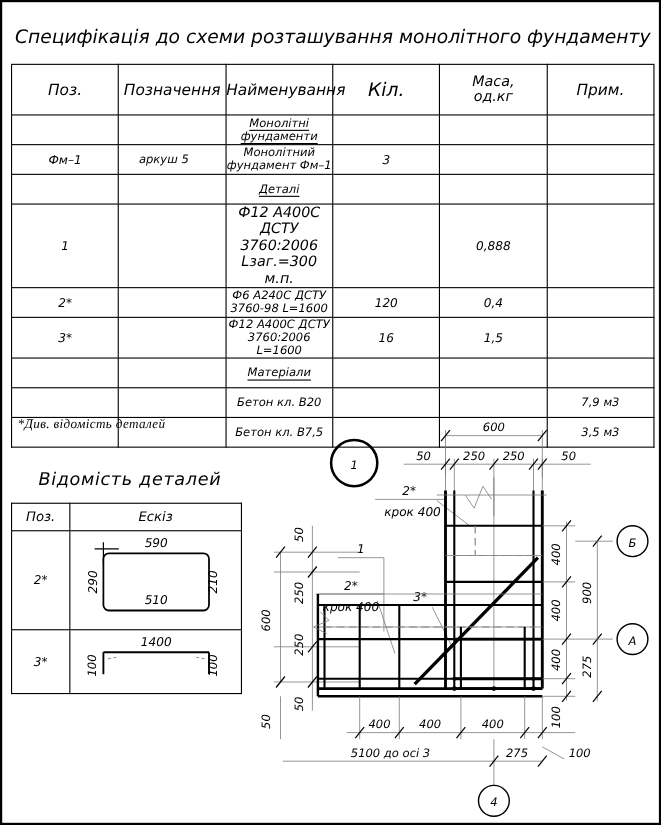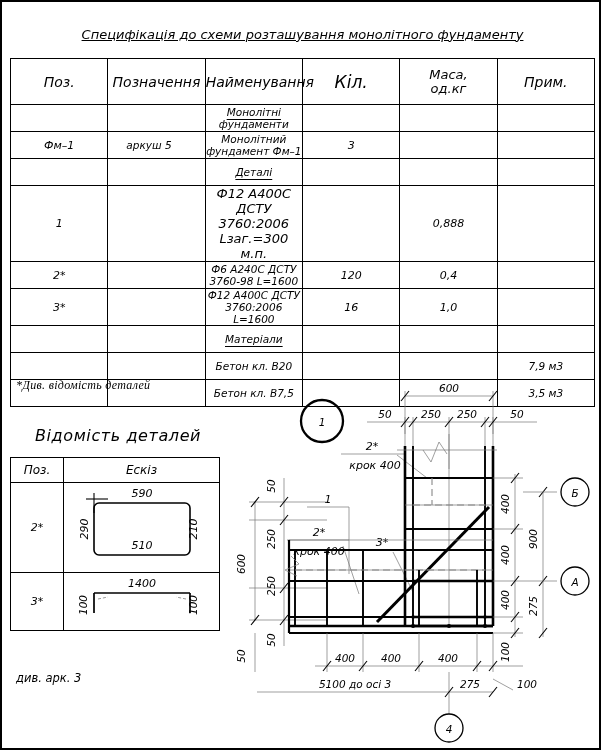--- a/index.html
+++ b/index.html
@@ -8,22 +8,22 @@
         border:2px solid #000;overflow:hidden;background:#fff;}
 
   
   .tl{font-style:italic;font-family:"DejaVu Sans",sans-serif;letter-spacing:.3px;}
 
   
   .spec{position:absolute;left:8px;top:8px;width:585px;border-collapse:collapse;
         table-layout:fixed;}
   .spec td,.spec th{border:1px solid #000;padding:0;text-align:center;
         vertical-align:middle;font-style:italic;font-size:11px;}
-  .spec .title-cell{height:48px;font-size:13px;border-left:none;border-top:none;
-        border-right:none;text-decoration:underline;}
+  .spec .title-cell{height:48px;font-size:17px;border-left:none;border-top:none;
+        border-right:none;}
   .spec tr.hdr td{height:45px;font-size:14px;}
   .spec tr.body td{height:26px;}
   .spec .small{font-size:13px;letter-spacing:0px;}
   .spec .mid{font-size:10.5px;}
   .u{text-decoration:underline;text-underline-offset:3px;}
   .hdr-maca{font-size:13px;line-height:1.02;text-align:center;}
 
   
   .note-star{position:absolute;left:14px;top:376px;font-size:12px;font-style:italic;font-family:Liberation Serif, serif;}
   .vd-title{position:absolute;left:33px;top:424px;font-size:16px;
@@ -106,21 +106,21 @@
       <td class="mid">Ф6 А240С ДСТУ 3760-98 L=1600</td>
       <td>120</td>
       <td>0,4</td>
       <td></td>
     </tr>
     <tr class="body">
       <td>3*</td>
       <td></td>
       <td class="mid">Ф12 А400С ДСТУ 3760:2006 L=1600</td>
       <td>16</td>
-      <td>1,0</td>
+      <td>1,5</td>
       <td></td>
     </tr>
     <tr class="body">
       <td></td>
       <td></td>
       <td class="mid"><span class="u">Матеріали</span></td>
       <td></td>
       <td></td>
       <td></td>
     </tr>
@@ -177,21 +177,20 @@
           <text x="78" y="14" font-size="11" font-style="italic" text-anchor="middle" font-family="DejaVu Sans, sans-serif">1400</text>
           <text x="23" y="32" font-size="10.5" font-style="italic" text-anchor="middle" transform="rotate(-90 23 32)" font-family="DejaVu Sans, sans-serif">100</text>
           <text x="133" y="32" font-size="10.5" font-style="italic" text-anchor="middle" transform="rotate(-90 133 32)" font-family="DejaVu Sans, sans-serif">100</text>
         </svg>
       </td>
     </tr>
   </tbody>
     </table>
 
   <div class="foot-note">
-    <div>див. арк. 3</div>
   </div>
 
   <div class="dwg">
   <svg width="372" height="376" viewBox="0 0 372 376" font-family="DejaVu Sans, sans-serif">
     <defs>
       <style>
         .thin{stroke:#777;stroke-width:.7;fill:none}
         .bar{stroke:#000;stroke-width:2.6;fill:none}
         .bar2{stroke:#000;stroke-width:1.9;fill:none}
         .out{stroke:#000;stroke-width:2.2;fill:none}

